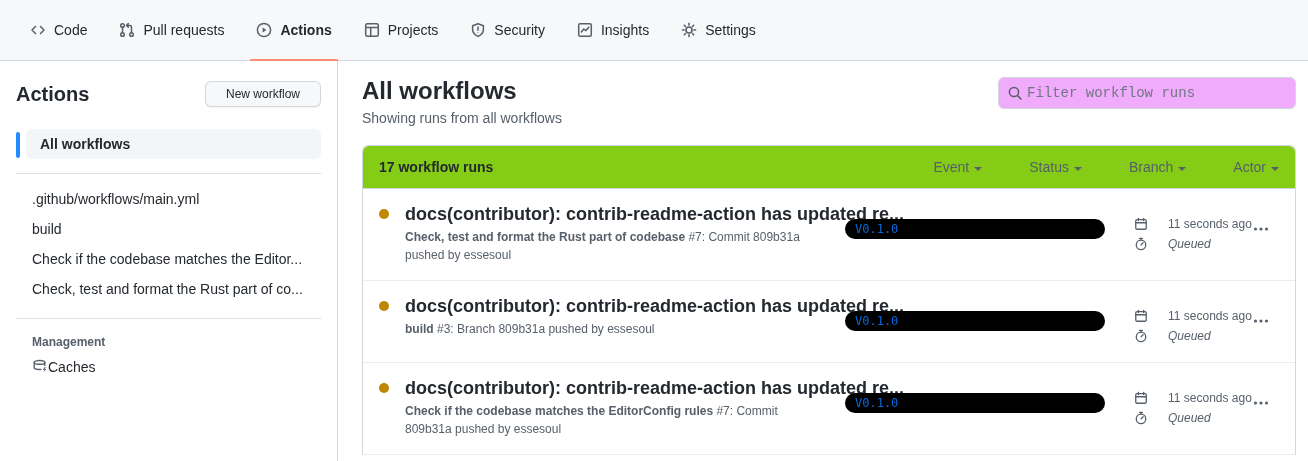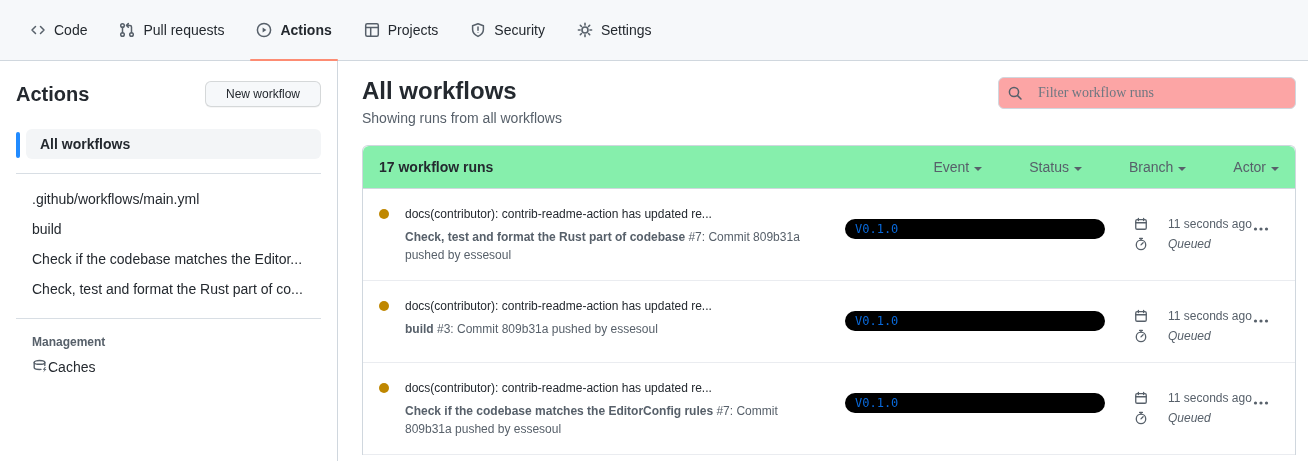--- a/index.html
+++ b/index.html
@@ -49,42 +49,42 @@
   .sb-mgmt-item .micon { color:#57606a; display:flex; }
 
   
   .main { flex:1; padding:10px 12px 0 24px; min-width:0; }
   .main-head { display:flex; justify-content:space-between; align-items:flex-start; }
   .page-title { font-size:24px; font-weight:600; margin:6px 0 5px; }
   .page-subtitle { color:#57606a; font-size:14px; }
   .search { position:relative; width:298px; margin-top:6px; flex:none; }
   .search input {
     width:100%; height:32px; border:1px solid #d0d7de; border-radius:6px;
-    padding:0 12px 0 39px; font-size:14px; font-family:Liberation Serif, serif; color:#24292f; background:#fca5a5; outline:none;
+    padding:0 12px 0 28px; font-size:14px; font-family:Liberation Mono, monospace; color:#24292f; background:#f0abfc; outline:none;
   }
   .search input::placeholder { color:#6e7781; }
   .search .sicon { position:absolute; left:9px; top:8px; color:#57606a; pointer-events:none; }
 
   
   .runs-table { margin-top:19px; border:1px solid #d0d7de; border-bottom:0; border-radius:6px 6px 0 0; }
   .thead {
-    background:#86efac; border-bottom:1px solid #d0d7de; border-radius:6px 6px 0 0;
+    background:#84cc16; border-bottom:1px solid #d0d7de; border-radius:6px 6px 0 0;
     padding:13px 16px; display:flex; align-items:center; justify-content:space-between;
   }
   .runs-count { font-weight:600; }
   .filters { display:flex; gap:47px; color:#57606a; }
   .filter { display:flex; align-items:center; cursor:pointer; }
   .caret { width:0; height:0; border:4px solid transparent; border-top-color:currentColor; margin-left:5px; margin-top:7px; }
 
   .run-row {
     display:grid; grid-template-columns:26px 440px 260px 136px 40px;
     padding:14px 16px 16px; border-bottom:1px solid #eaecf0; align-items:start;
   }
   .status-dot { width:10px; height:10px; border-radius:50%; background:#bf8700; margin-top:6px; }
-  .run-title { font-size:12px; font-weight:400; line-height:22px; white-space:nowrap; cursor:pointer; }
+  .run-title { font-size:18px; font-weight:700; line-height:22px; white-space:nowrap; cursor:pointer; }
   .run-sub { margin-top:3px; font-size:12px; color:#57606a; line-height:18px; padding-right:30px; }
   .run-sub .wf { font-weight:600; }
   .branch-badge {
     display:inline-block; margin-top:16px;
     font-family:"DejaVu Sans Mono", monospace; font-size:12px;
     color:#0969da; background:#000000; padding:3px 10px; border-radius:2em; cursor:pointer;
   }
   .time-cell { font-size:12px; color:#57606a; margin-top:11px; padding-left:29px; }
   .tline { display:flex; align-items:center; gap:20px; line-height:20px; white-space:nowrap; }
   .tline .cicon { color:#57606a; display:flex; }
@@ -134,20 +134,29 @@
   </div>
   <div class="tab">
     <span class="ticon">
       <svg width="16" height="16" viewBox="0 0 16 16" fill="none" stroke="currentColor" stroke-width="1.5" stroke-linecap="round" stroke-linejoin="round">
           <path d="M8 1.7 13.4 3.7v3.8c0 3.4-2.2 5.4-5.4 6.9-3.2-1.5-5.4-3.5-5.4-6.9V3.7z"></path>
           <path d="M8 5v3.2"></path>
           <circle cx="8" cy="10.6" r="0.5" fill="currentColor" stroke="none"></circle>
         </svg>
     </span>
     <span>Security</span>
+  </div>
+  <div class="tab">
+    <span class="ticon">
+      <svg width="16" height="16" viewBox="0 0 16 16" fill="none" stroke="currentColor" stroke-width="1.5" stroke-linecap="round" stroke-linejoin="round">
+          <rect x="1.7" y="1.7" width="12.6" height="12.6" rx="1.5"></rect>
+          <path d="M4.3 10 6.8 7l2.1 1.6 2.8-3.4"></path>
+        </svg>
+    </span>
+    <span>Insights</span>
   </div>
   <div class="tab">
     <span class="ticon">
       <svg width="16" height="16" viewBox="0 0 16 16" fill="none" stroke="currentColor" stroke-width="1.6" stroke-linecap="round">
           <circle cx="8" cy="8" r="3"></circle>
           <path d="M8 1.4v1.7M8 12.9v1.7M1.4 8h1.7M12.9 8h1.7M3.3 3.3l1.2 1.2M11.5 11.5l1.2 1.2M3.3 12.7l1.2-1.2M11.5 4.5l1.2-1.2"></path>
         </svg>
     </span>
     <span>Settings</span>
   </div>
@@ -266,21 +275,21 @@
             </svg>
         </span>
       </div>
 
       <div class="run-row">
         <span class="status-dot"></span>
         <div>
           <div class="run-title">docs(contributor): contrib-readme-action has updated re...</div>
           <div class="run-sub">
             <span class="wf">build</span>
-            <span>#3: Commit 809b31a pushed by essesoul</span>
+            <span>#3: Branch 809b31a pushed by essesoul</span>
           </div>
         </div>
         <span class="branch-badge">V0.1.0</span>
         <div class="time-cell">
           <div class="tline">
             <span class="cicon">
               <svg width="14" height="14" viewBox="0 0 16 16" fill="none" stroke="currentColor" stroke-width="1.5" stroke-linecap="round">
                   <rect x="2" y="3" width="12" height="11" rx="1.5"></rect>
                   <path d="M2 6.6h12M5 1.5V4M11 1.5V4"></path>
                 </svg>

